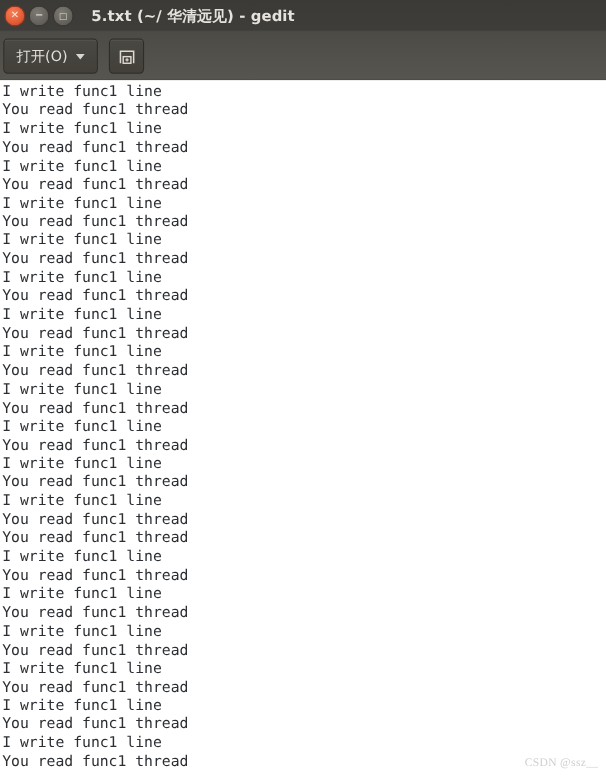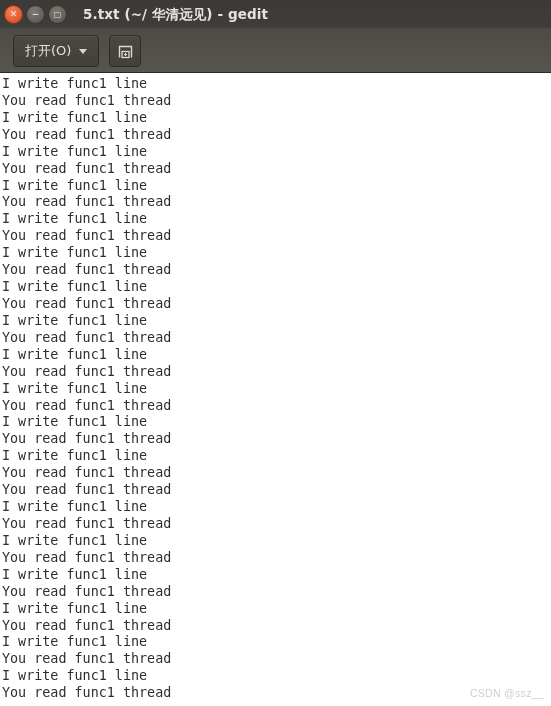--- a/index.html
+++ b/index.html
@@ -89,21 +89,21 @@
 
   
   .toolbar {
     position: absolute;
     left: 0;
     top: 29px;
     width: 551px;
     height: 44px;
     display: flex;
     align-items: center;
-    padding-left: 13px;
+    padding-left: 3px;
     gap: 10px;
     box-sizing: border-box;
   }
 
   .tb-btn {
     background: linear-gradient(to bottom, #4a4843 0%, #424039 100%);
     border: 1px solid #2e2d29;
     border-radius: 4px;
     box-shadow: inset 0 1px 0 rgba(255,255,255,0.07);
     color: #e3e0da;
@@ -157,21 +157,21 @@
     white-space: pre;
   }
   .docline { height: 16.93px; }
 
   
   .watermark {
     position: absolute;
     right: 7px;
     bottom: 7px;
     color: #cfcfcf;
-    font-family: Liberation Sans, sans-serif;
+    font-family: Liberation Serif, serif;
     font-size: 10.5px;
     letter-spacing: 0.3px;
     white-space: nowrap;
   }
 </style>
 </head>
 <body>
 
 <div class="window">
 

